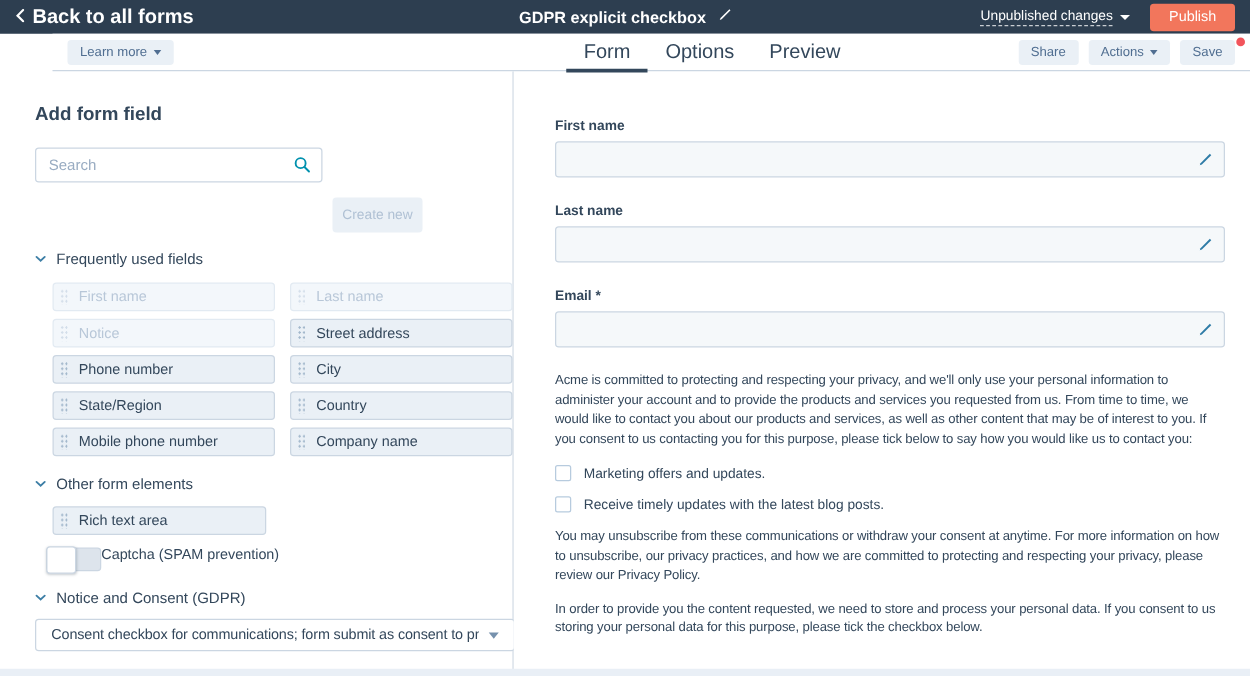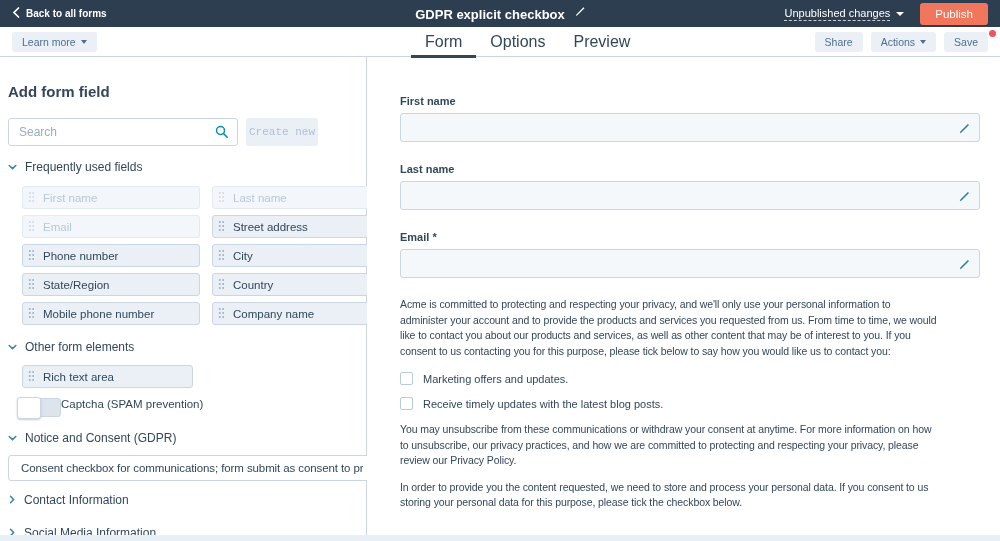--- a/index.html
+++ b/index.html
@@ -3,65 +3,65 @@
 <meta charset="utf-8">
 <style>
   * { margin:0; padding:0; box-sizing:border-box; }
   html,body { width:1000px; height:541px; overflow:hidden; background:#fff;
     font-family:"Liberation Sans", sans-serif; color:#33475b; }
 
   
   .topbar { position:relative; height:27px; background:#2d3e50; display:flex;
     align-items:center; padding:0 12px; }
   .back-link { display:flex; align-items:center; gap:6px; color:#fff;
-    font-size:10px; font-weight:600; cursor:pointer; }
+    font-size:16px; font-weight:600; cursor:pointer; }
   .topbar-title { position:absolute; left:50%; top:50%; transform:translate(-50%,-50%);
     display:flex; align-items:center; gap:8px; color:#fff; font-size:13px; font-weight:600;text-align:right; }
   .topbar-right { margin-left:auto; display:flex; align-items:center; gap:16px; }
   .unpublished { display:flex; align-items:center; gap:6px; color:#fff; font-size:11px; cursor:pointer; }
   .unpublished .txt { border-bottom:1px dashed rgba(255,255,255,.75); padding-bottom:1px; }
   .caret-down-w { width:0; height:0; border-left:4px solid transparent;
     border-right:4px solid transparent; border-top:4px solid #fff; }
   .publish-btn { background:#f2765c; color:#fff; border:none; border-radius:3px;
     font-size:11.5px; font-weight:500; padding:5px 15px; cursor:pointer;
     font-family:inherit; }
 
   
   .toolbar { position:relative; height:30px; background:#fff;
-    border-bottom:1px solid #cbd6e2; display:flex; align-items:center; padding:12px 12px; }
+    border-bottom:1px solid #cbd6e2; display:flex; align-items:center; padding:12px 12px;margin-left:42px; }
   .lite-btn { background:#eaf0f6; color:#506e91; border:none; border-radius:3px;
     font-size:10.5px; font-weight:500; padding:4px 10px; cursor:pointer;
     display:flex; align-items:center; gap:5px; font-family:inherit; }
   .caret-down-b { width:0; height:0; border-left:3.5px solid transparent;
     border-right:3.5px solid transparent; border-top:4px solid #506e91; }
   .tabs { position:absolute; left:411px; top:0; height:30px; display:flex; }
   .tab { height:30px; display:flex; align-items:center; padding:0 14px;
     font-size:16px; color:#33475b; cursor:pointer; position:relative; }
   .tab.active::after { content:""; position:absolute; left:0; right:0; bottom:-1px;
     height:3px; background:#33475b; }
   .toolbar-right { margin-left:auto; display:flex; gap:8px; }
   .notif-dot { position:absolute; right:4px; top:3px; width:7px; height:7px;
     border-radius:50%; background:#f2545b; }
 
   
   .main { display:flex; height:484px; }
-  .sidebar { width:367px; border-right:1px solid #cbd6e2; padding:26px 14px 0 8px;
+  .sidebar { width:411px; border-right:1px solid #cbd6e2; padding:26px 14px 0 28px;
     background:#fff; }
   .preview { flex:1; padding:38px 20px 0 33px; background:#fff; }
 
   
   .panel-heading { font-size:15px; font-weight:700; color:#33475b; }
   .search-row { margin-top:18px; display:flex; gap:8px; }
   .search-box { position:relative; width:230px; }
   .search-box input { width:100%; height:28px; border:1px solid #cbd6e2; border-radius:3px;
     padding:0 30px 0 10px; font-size:12px; color:#33475b; font-family:inherit; outline:none; }
   .search-box input::placeholder { color:#99acc2; }
   .search-icon { position:absolute; right:9px; top:7px; }
   .create-btn { width:72px; height:28px; background:#eaf0f6; color:#b0c1d4; border:none;
-    border-radius:3px; font-size:11px; font-family:Liberation Mono, monospace; cursor:default; }
+    border-radius:3px; font-size:11px; font-family:Liberation Sans, sans-serif; cursor:default;margin-top:40px; }
 
   .sec-head { margin-top:12px; display:flex; align-items:center; gap:8px;
     font-size:12px; color:#33475b; cursor:pointer; padding:2px 0; }
   .sec-head.gap-lg { margin-top:12px; }
 
   .chip-grid { margin:10px 0 0 14px; display:grid; grid-template-columns:178px 178px;
     column-gap:12px; row-gap:6px; }
   .chip { height:23px; background:#eaf0f6; border:1px solid #cbd6e2; border-radius:3px;
     display:flex; align-items:center; padding-left:5px; cursor:grab; }
   .chip .grip { width:6px; height:13px; margin-right:9px;
@@ -191,21 +191,21 @@
       <div class="chip used">
         <span class="grip"></span>
         <span class="chip-label">First name</span>
       </div>
       <div class="chip used">
         <span class="grip"></span>
         <span class="chip-label">Last name</span>
       </div>
       <div class="chip used">
         <span class="grip"></span>
-        <span class="chip-label">Email</span>
+        <span class="chip-label">Notice</span>
       </div>
       <div class="chip">
         <span class="grip"></span>
         <span class="chip-label">Street address</span>
       </div>
       <div class="chip">
         <span class="grip"></span>
         <span class="chip-label">Phone number</span>
       </div>
       <div class="chip">

